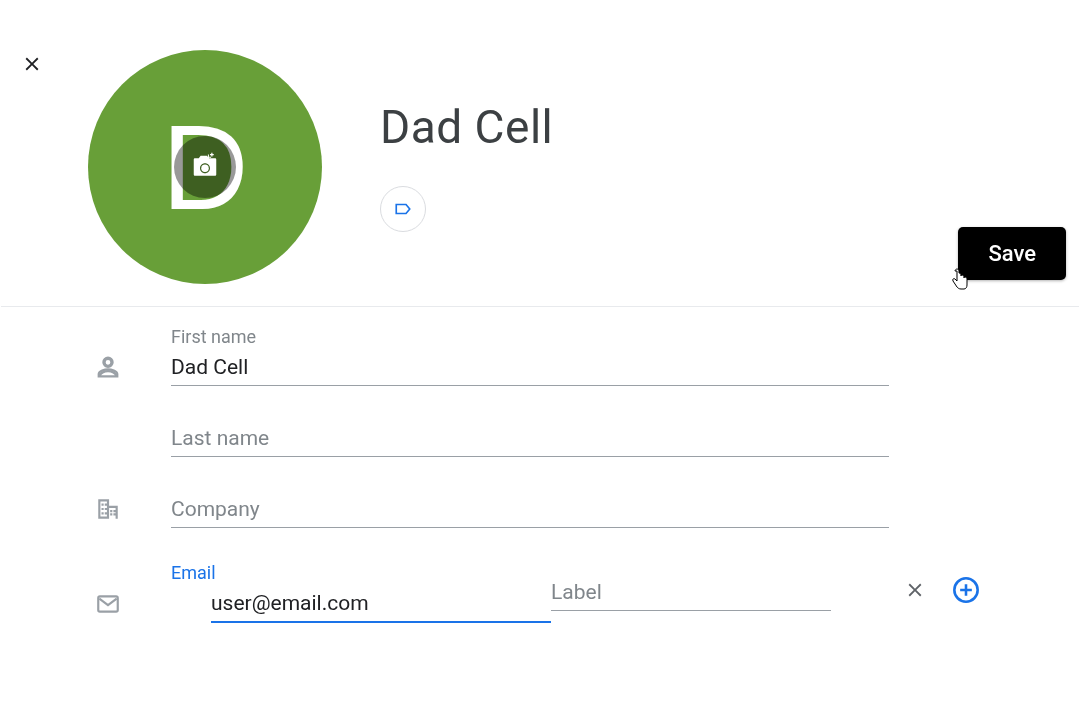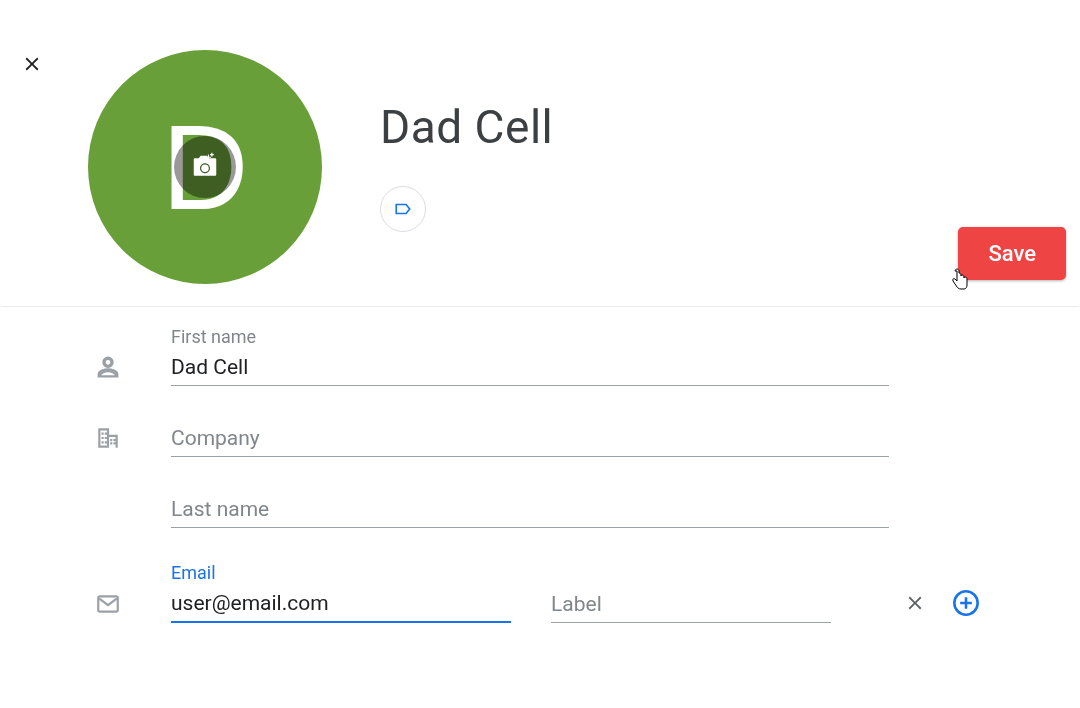--- a/index.html
+++ b/index.html
@@ -86,21 +86,21 @@
       border-radius: 50%;
       display: flex;
       align-items: center;
       justify-content: center;
       cursor: pointer;
     }
     .save-btn {
       position: absolute;
       top: 227px;
       right: 14px;
-      background: #ef4444;
+      background: #000000;
       color: #fff;
       border: none;
       border-radius: 5px;
       padding: 14px 30px;
       font-size: 22px;
       font-weight: 500;
       cursor: pointer;
       box-shadow: 0 1px 3px rgba(0,0,0,0.3);
       font-family: 'Google Sans', Roboto, Arial, sans-serif;
     }
@@ -162,27 +162,28 @@
       border-bottom: 1px solid #9aa0a6;
       font-size: 21px;
       padding: 6px 0 6px 0;
       outline: none;
       color: #202124;
       font-family: Roboto, Arial, sans-serif;
       background: transparent;
     }
     .text-input.active {
       border-bottom: 2px solid #1a73e8;
+      margin-left: 40px;
     }
     .text-input::placeholder {
       color: #80868b;
     }
     .email-row {
       display: flex;
-      align-items: flex-end;
+      align-items: center;
       gap: 40px;
     }
     .email-field {
       flex: 0 0 340px;
     }
     .label-field {
       flex: 0 0 280px;
     }
     .email-actions {
       display: flex;
@@ -250,34 +251,34 @@
         <path d="M5 20c0-3 4-4.5 7-4.5s7 1.5 7 4.5" fill="none" stroke="#9aa0a6" stroke-width="2"></path>
       </svg>
     </div>
     <div class="field-container" style="max-width:718px;">
       <span class="field-label-small">First name</span>
       <input class="text-input" type="text" value="Dad Cell" style="">
     </div>
   </div>
 
   <div class="field-group">
+    <div class="field-icon empty"></div>
+    <div class="field-container" style="max-width:718px;">
+      <input class="text-input" type="text" placeholder="Last name" style="">
+    </div>
+  </div>
+
+  <div class="field-group">
     <div class="field-icon">
       <svg width="26" height="26" viewBox="0 0 24 24">
         <path fill="#9aa0a6" d="M3 3h10v6h8v12H3V3zm2 2v14h6V5H5zm8 6v10h6V11h-6zM6 7h2v2H6V7zm3 0h2v2H9V7zM6 11h2v2H6v-2zm3 0h2v2H9v-2zm-3 4h2v2H6v-2zm3 0h2v2H9v-2zm5-2h2v2h-2v-2zm3 0h2v2h-2v-2zm-3 3h2v2h-2v-2zm3 0h2v2h-2v-2z"></path>
       </svg>
     </div>
     <div class="field-container" style="max-width:718px;">
       <input class="text-input" type="text" placeholder="Company" style="">
-    </div>
-  </div>
-
-  <div class="field-group">
-    <div class="field-icon empty"></div>
-    <div class="field-container" style="max-width:718px;">
-      <input class="text-input" type="text" placeholder="Last name" style="">
     </div>
   </div>
 
 
   <div class="field-group" style="margin-bottom:0;">
     <div class="field-icon">
       <svg width="26" height="26" viewBox="0 0 24 24">
         <rect x="3" y="5" width="18" height="14" rx="1.5" fill="none" stroke="#9aa0a6" stroke-width="2"></rect>
         <path d="M4 7l8 6 8-6" fill="none" stroke="#9aa0a6" stroke-width="2"></path>
       </svg>

